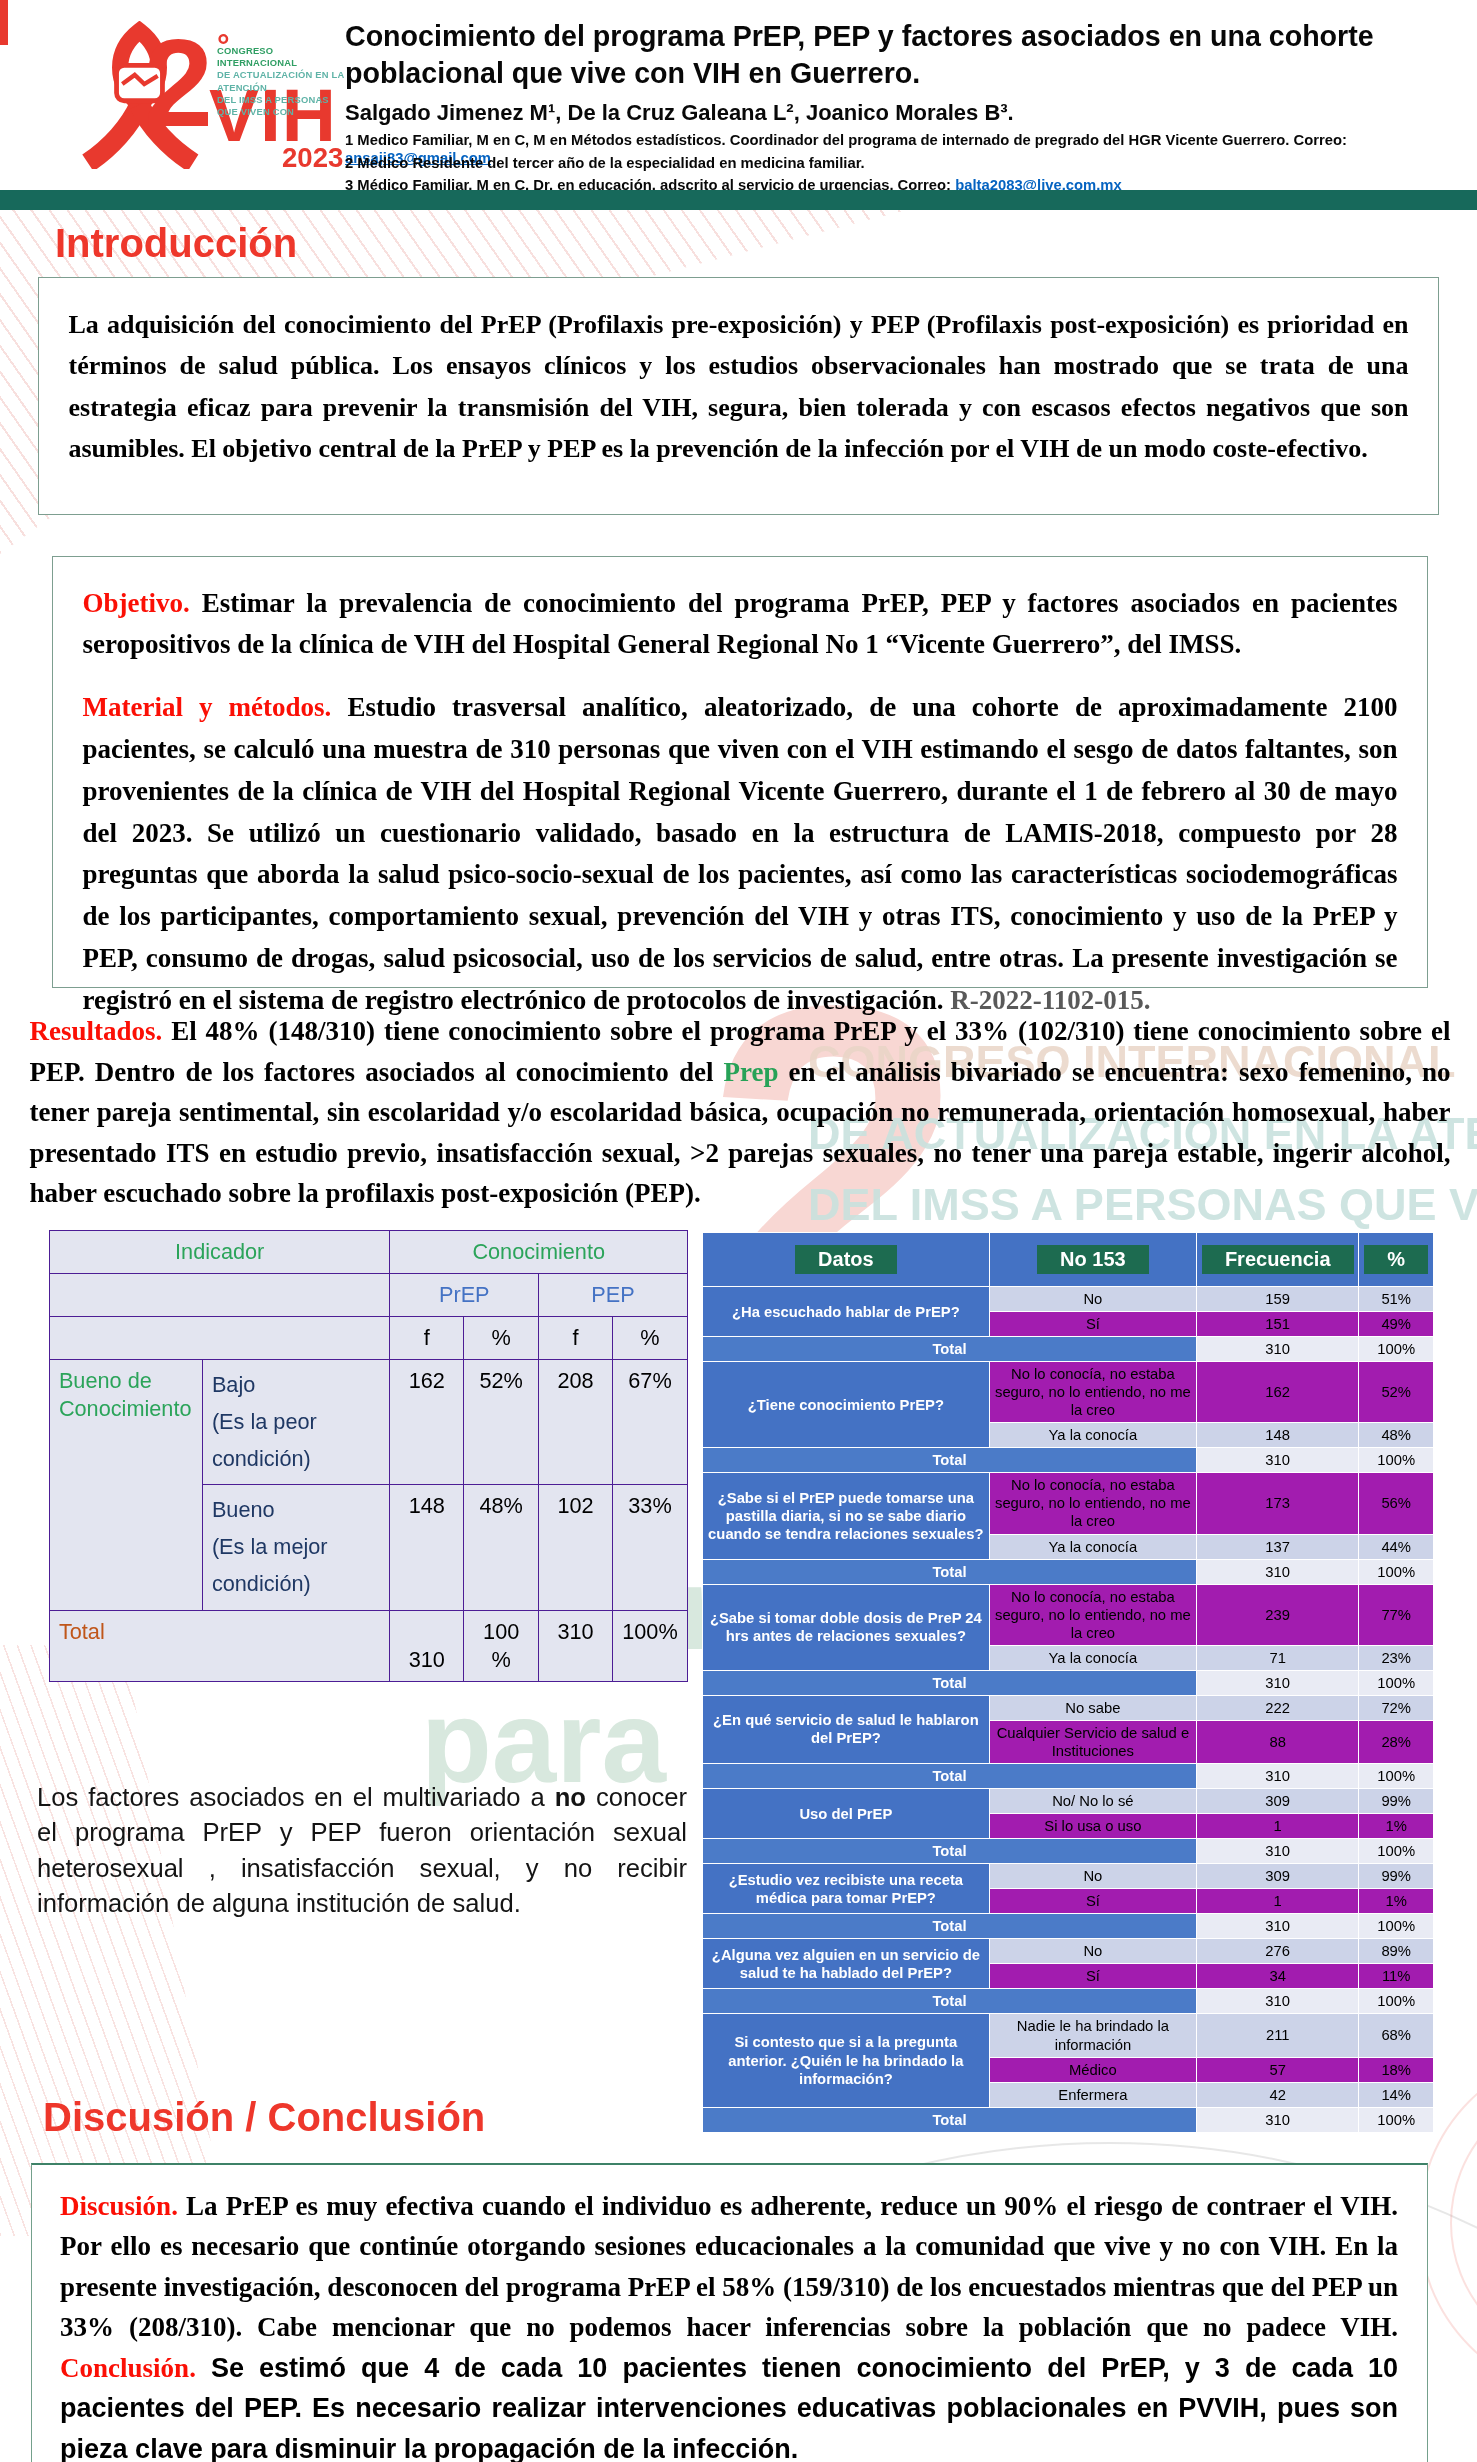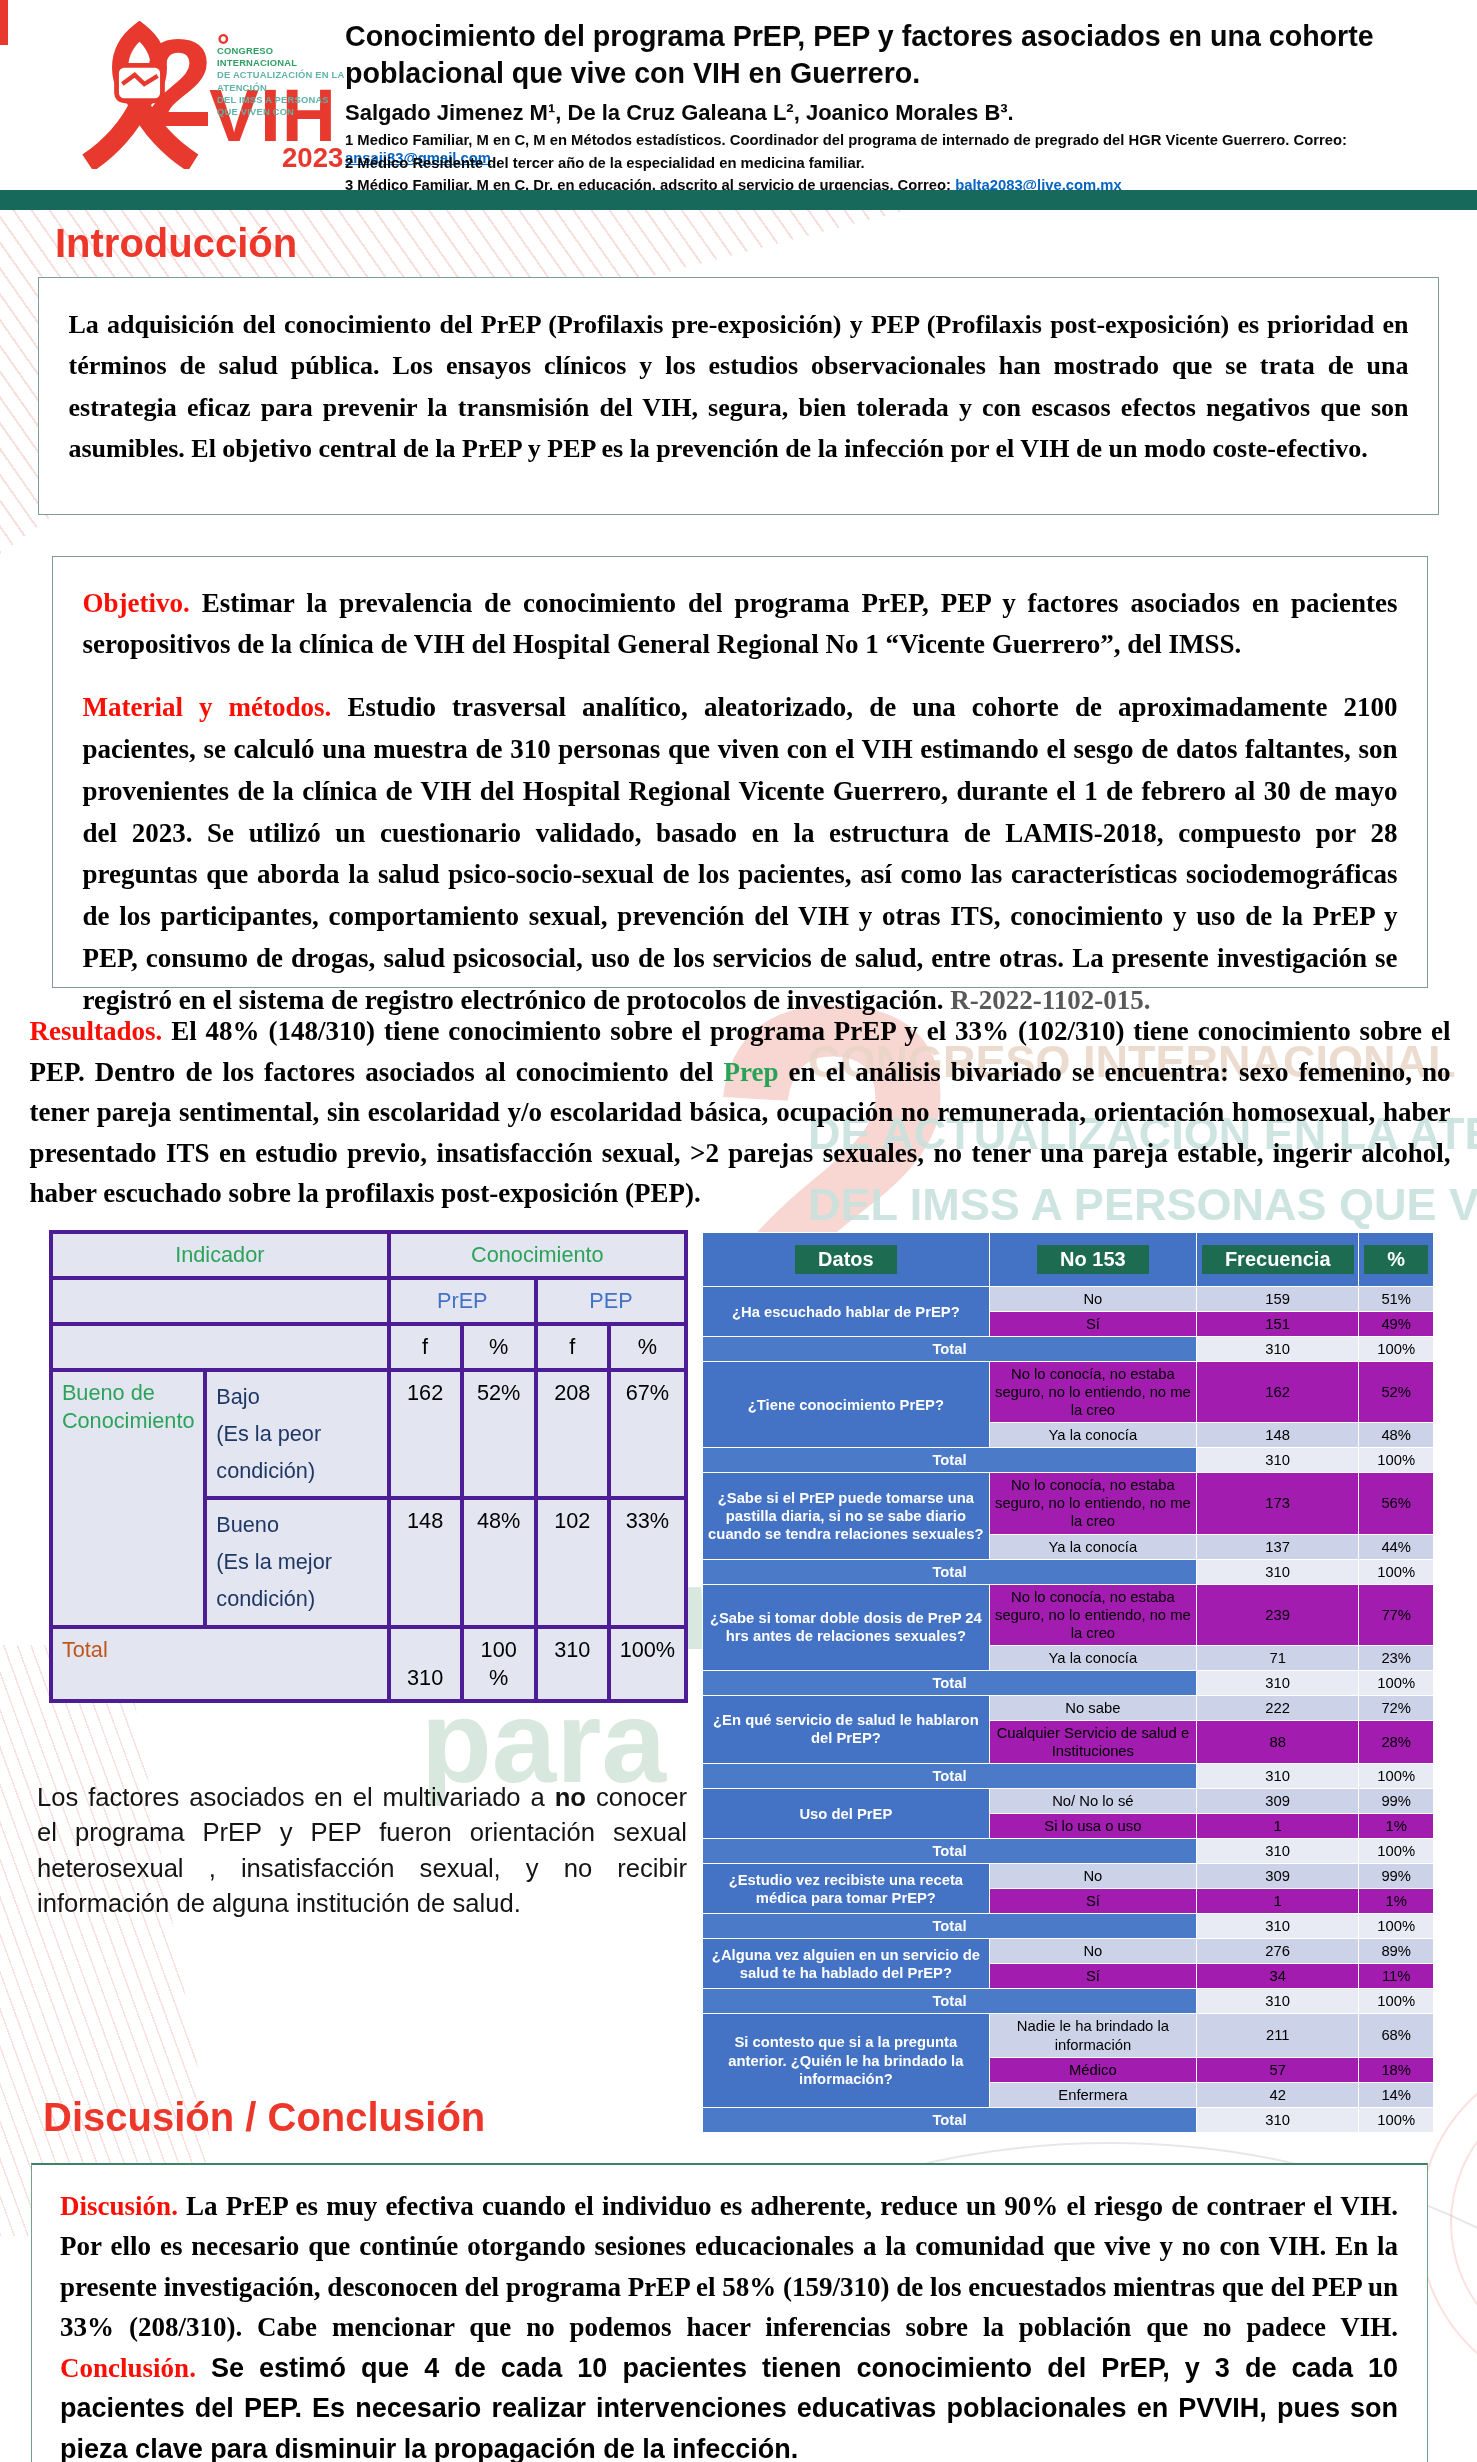--- a/index.html
+++ b/index.html
@@ -56,21 +56,21 @@
   .box-obj p{margin:0 0 20.7px 0;}
   .red-label{color:#fb0f05;}
   .gray-reg{color:#595959;}
   .par-result{left:29.5px;top:1011px;width:1421px;font-size:27px;line-height:1.5;text-align:justify;}
   .green-word{color:#27a257;}
 
   
   .lt-wrap{left:49px;top:1230px;width:639px;}
   table.lt{border-collapse:collapse;width:100%;background:#e3e5f0;
     font:400 21.7px/1.3 "Liberation Sans",sans-serif;color:#000;}
-  .lt td{border:4px solid #4c1d95;padding:6.9px 8.9px;vertical-align:top;}
+  .lt td{border:1px solid #4c1d95;padding:6.9px 8.9px;vertical-align:top;}
   .lt .c{text-align:center;}
   .lt .g{color:#2ba45a;}
   .lt .b{color:#4472c4;}
   .lt .navy{color:#1f3864;}
   .lt .orange{color:#c0561a;}
   .lt .note{line-height:1.7;}
   .lt .bot{vertical-align:bottom;}
 
   
   .rt-wrap{left:702px;top:1232px;width:732px;}

